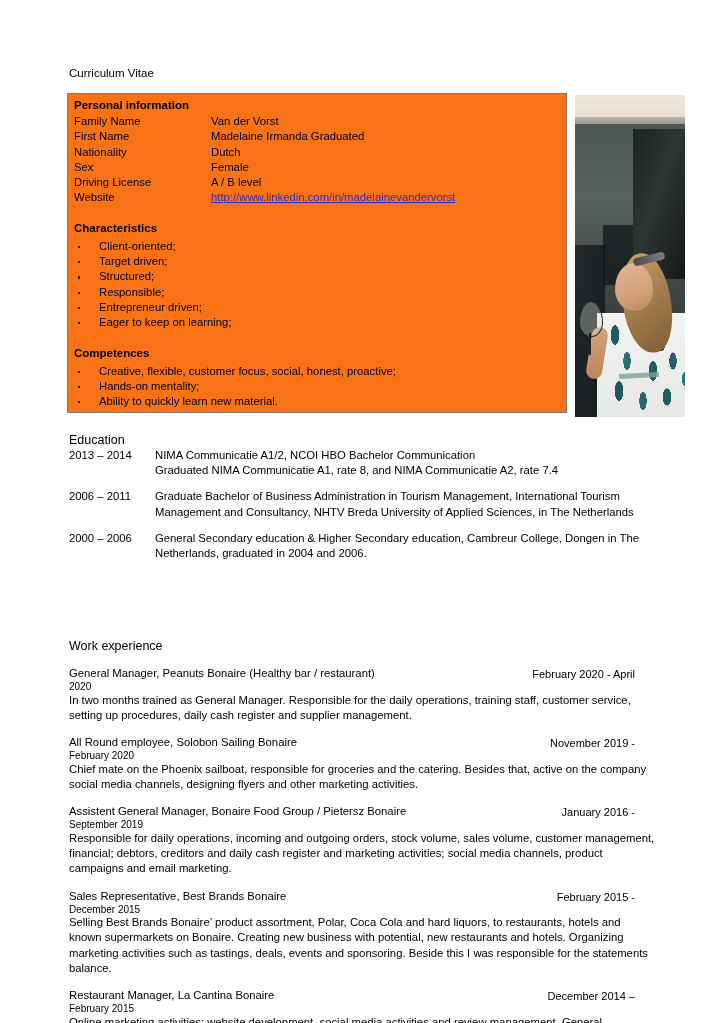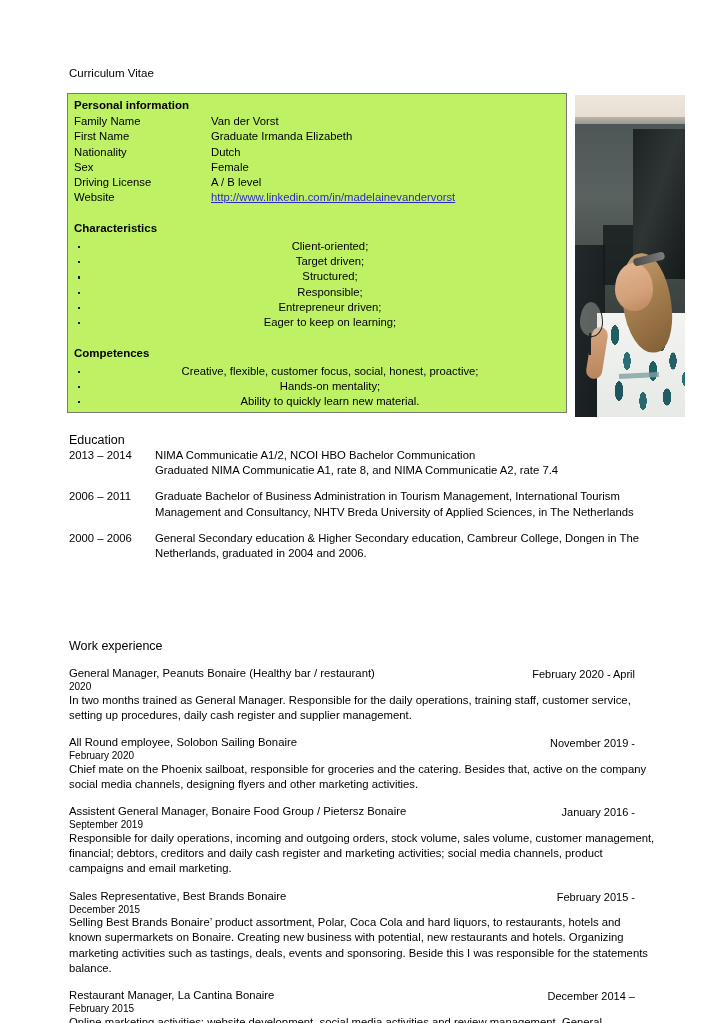--- a/index.html
+++ b/index.html
@@ -38,21 +38,21 @@
 
   
   .info-box {
     position: absolute;
     left: 67px;
     top: 93px;
     width: 500px;
     height: 320px;
     border: 1px solid #7a7a7a;
     box-sizing: border-box;
-    background: #bef264;
+    background: #f97316;
     padding: 4px 5px 8px 6px;
   }
   .box-heading {
     font-size: 11.5px;
     font-weight: bold;
     line-height: 15px;
     margin: 0 0 1px 0;
   }
   .box-heading.spaced { margin-top: 15px; }
 
@@ -79,21 +79,20 @@
     list-style: none;
     margin: 3px 0 0 0;
     padding: 0;
   }
   ul.bullets li {
     font-size: 11.3px;
     line-height: 15.3px;
     position: relative;
     padding-left: 25px;
     white-space: nowrap;
-    text-align: center;
   }
   ul.bullets li::before {
     content: "";
     position: absolute;
     left: 4px;
     top: 7px;
     width: 2.2px;
     height: 2.2px;
     background: #1a1a1a;
   }
@@ -261,21 +260,21 @@
     <div class="box-heading">Personal information</div>
 
     <table class="kv-table">
       <tbody>
         <tr>
           <td class="kv-label">Family Name</td>
           <td class="kv-value">Van der Vorst</td>
         </tr>
         <tr>
           <td class="kv-label">First Name</td>
-          <td class="kv-value">Graduate Irmanda Elizabeth</td>
+          <td class="kv-value">Madelaine Irmanda Graduated</td>
         </tr>
         <tr>
           <td class="kv-label">Nationality</td>
           <td class="kv-value">Dutch</td>
         </tr>
         <tr>
           <td class="kv-label">Sex</td>
           <td class="kv-value">Female</td>
         </tr>
         <tr>

